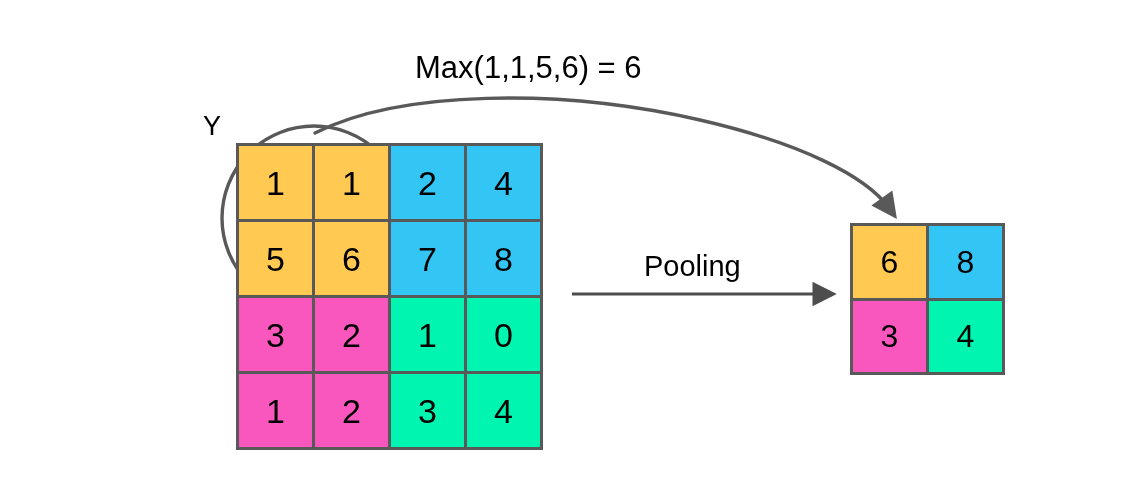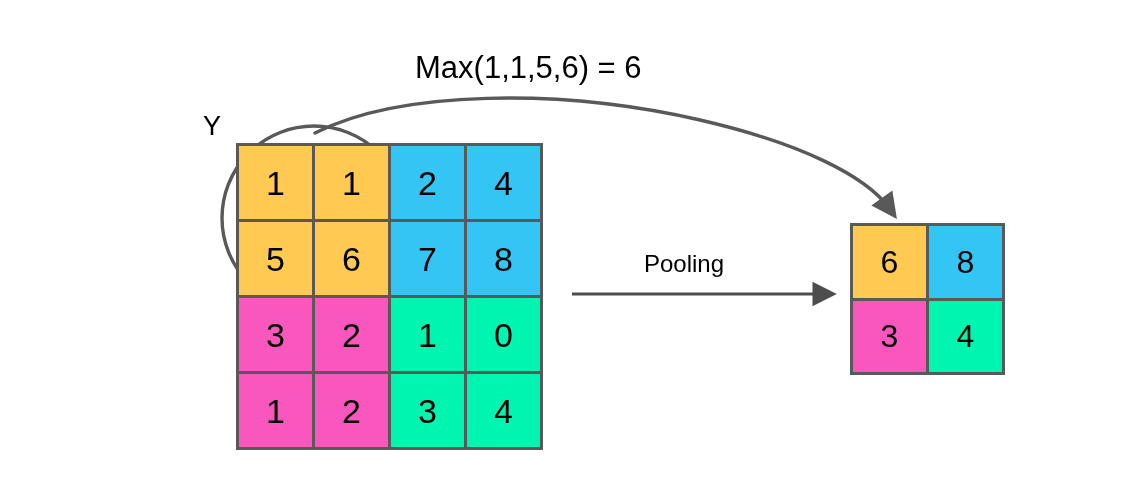--- a/index.html
+++ b/index.html
@@ -47,21 +47,21 @@
     font-size: 31px;
   }
   #y-label {
     left: 163px;
     top: 113px;
     font-size: 27px;
   }
   #pooling-label {
     left: 604px;
     top: 252px;
-    font-size: 24px;
+    font-size: 29px;
   }
 
   
   .grid {
     position: absolute;
     display: grid;
     background: #595959;
     border: 3px solid #595959;
     box-sizing: border-box;
     gap: 3px;

